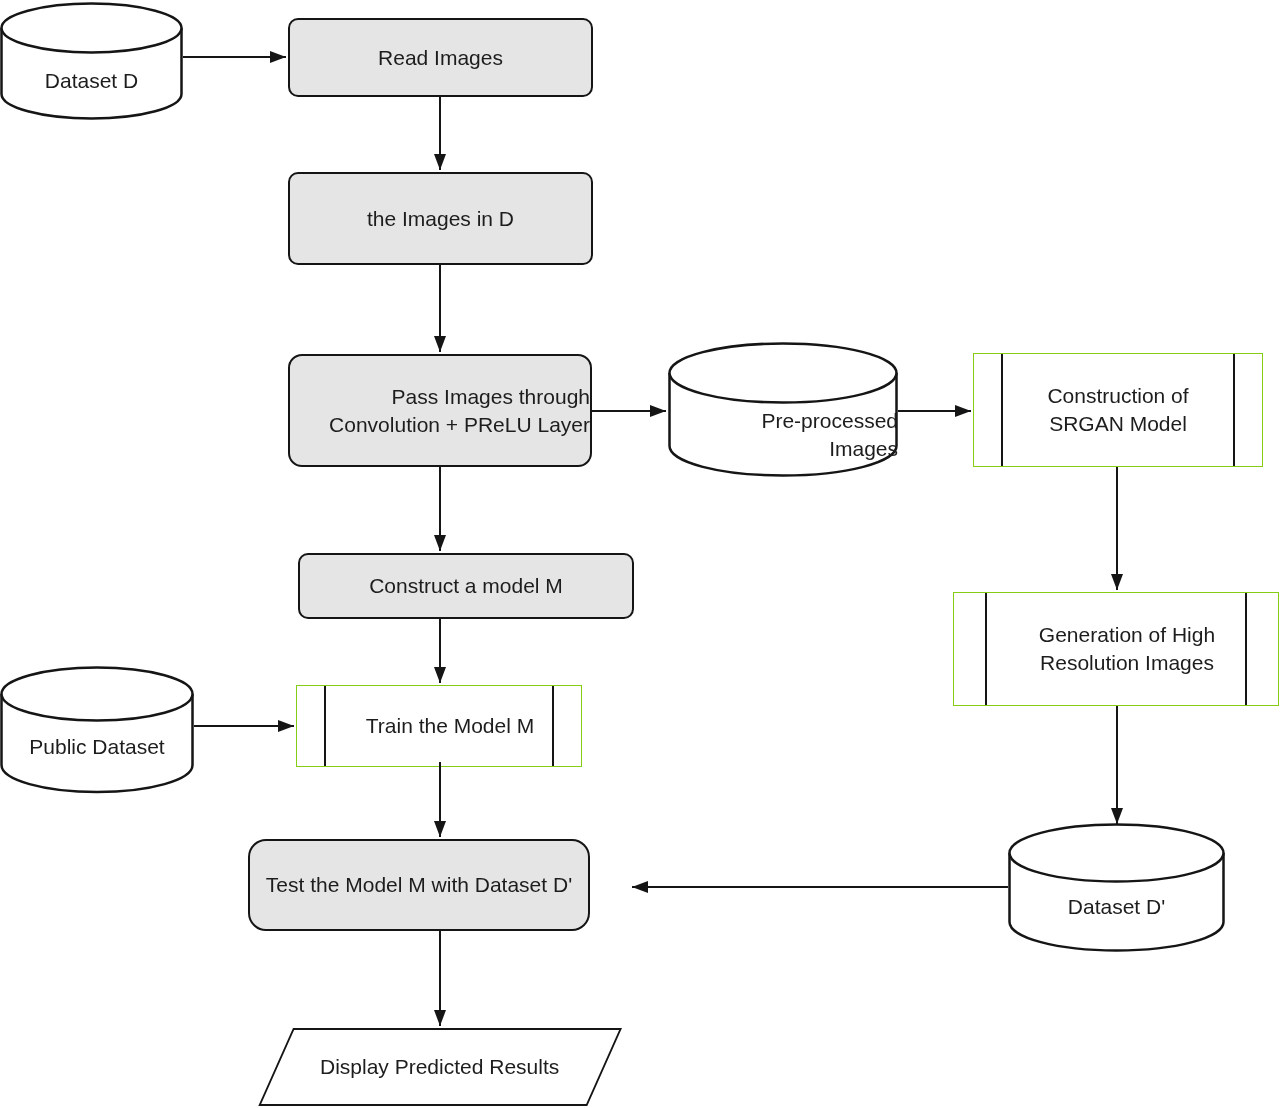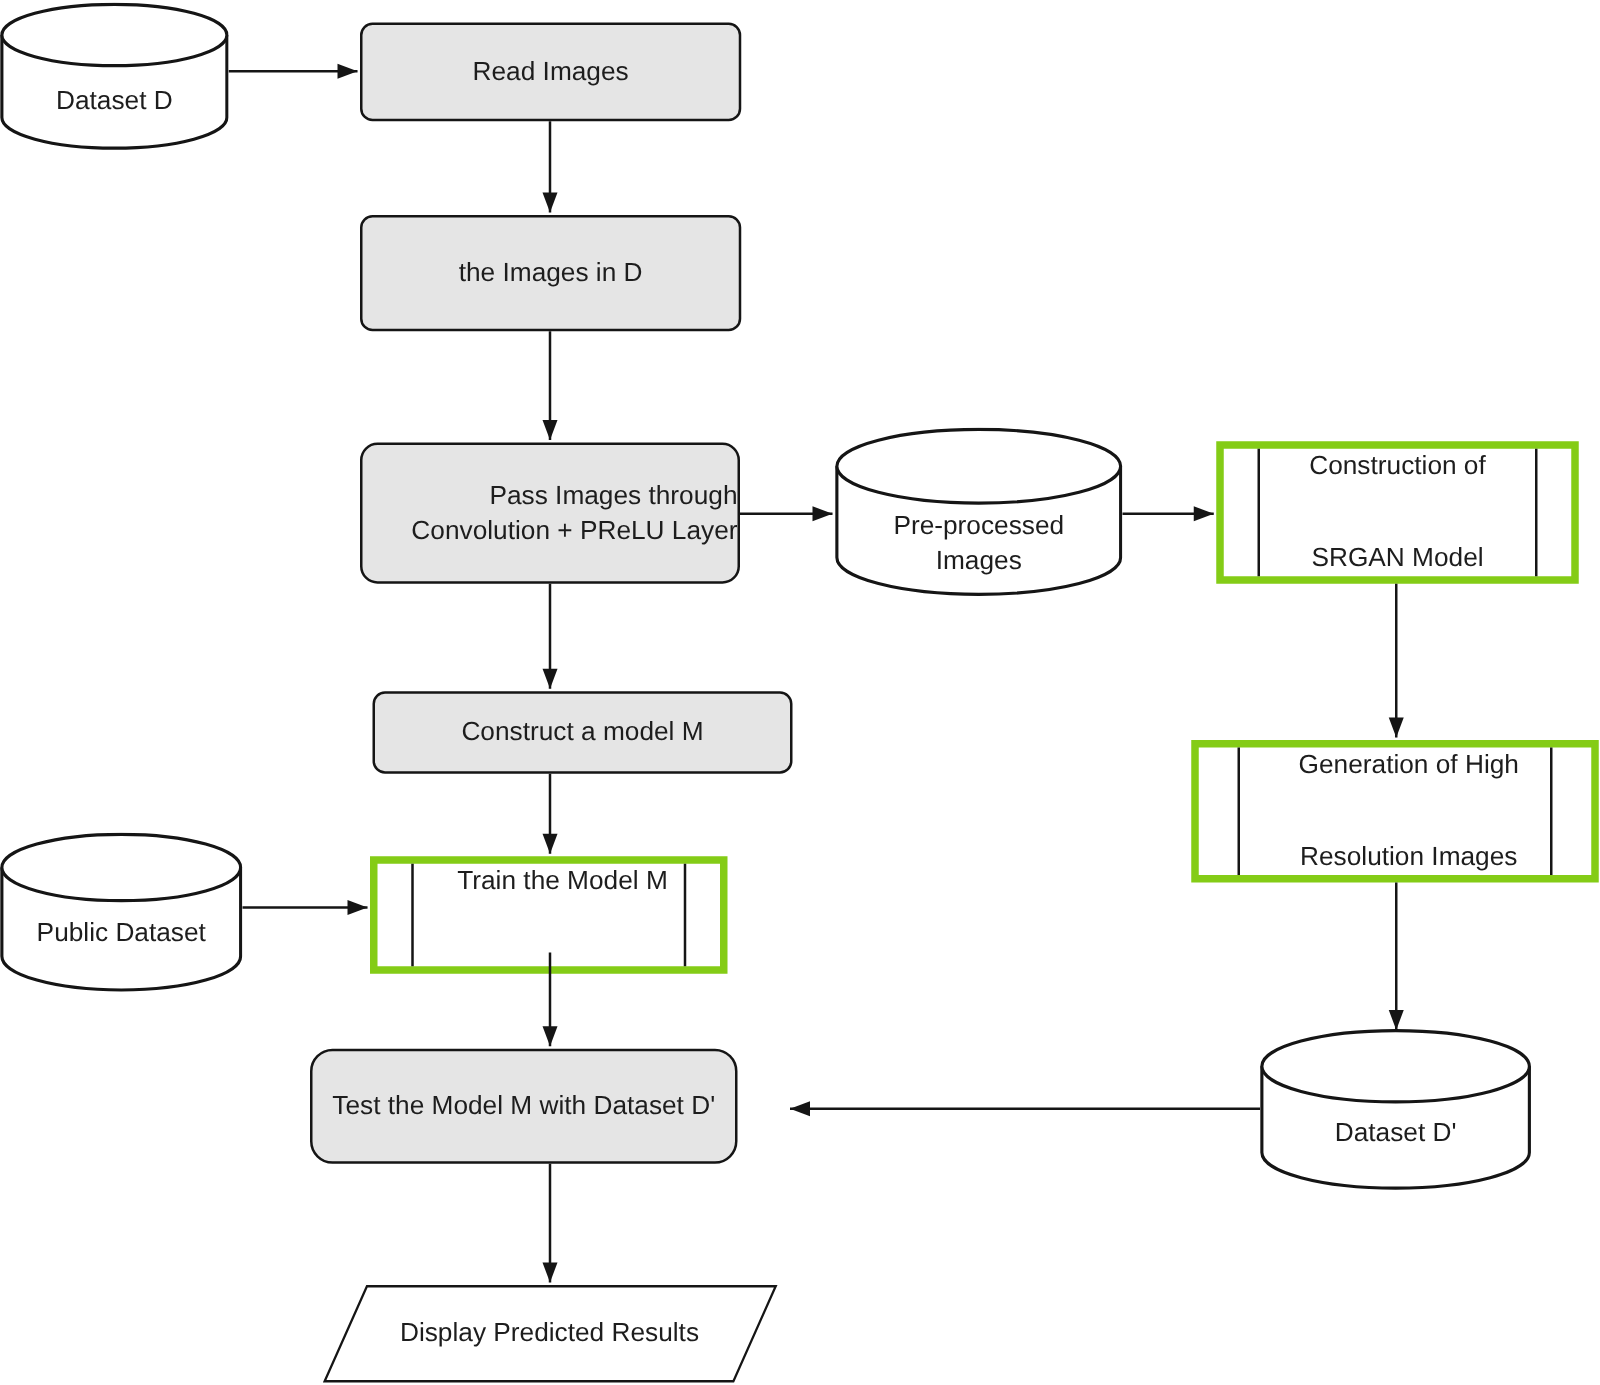--- a/index.html
+++ b/index.html
@@ -18,25 +18,25 @@
     background: #e5e5e5;
     border: 2px solid #151515;
     display: flex;
     flex-direction: column;
     align-items: center;
     justify-content: center;
     text-align: center;
   }
   .predef {
     background: #ffffff;
-    border: 6px solid #84cc16;
+    border: 1px solid #84cc16;
     display: flex;
     flex-direction: column;
     align-items: center;
-    justify-content: space-between;
+    justify-content: center;
     text-align: center;
   }
   .predef .bar {
     position: absolute;
     top: 0; bottom: 0;
     width: 2px;
     background: #151515;
   }
   .cyl { background: transparent; }
   .cyl svg { position: absolute; left: 0; top: 0; }
@@ -88,21 +88,21 @@
   <div class="node process" style="left:288px; top:354px; width:304px; height:113px; border-radius:14px;align-items:flex-end;">
     <span>Pass Images through</span>
     <span>Convolution + PReLU Layer</span>
   </div>
 
   <div class="node cyl" style="left:668px; top:342px; width:230px; height:135px;">
     <svg width="230" height="135" viewBox="0 0 230 135">
       <path d="M 1.5,31 L 1.5,104 A 113.5,29.5 0 0 0 228.5,104 L 228.5,31" fill="#ffffff" stroke="#151515" stroke-width="2.5"></path>
       <ellipse cx="115" cy="31" rx="113.5" ry="29.5" fill="#ffffff" stroke="#151515" stroke-width="2.5"></ellipse>
     </svg>
-    <div class="cyl-label" style="top:50px;">
+    <div class="cyl-label" style="top:50px;align-items:flex-end;">
       <span>Pre-processed</span>
       <span>Images</span>
     </div>
   </div>
 
   <div class="node predef" style="left:973px; top:353px; width:290px; height:114px;">
     <div class="bar" style="left:27px;"></div>
     <div class="bar" style="right:27px;"></div>
     <span>Construction of</span>
     <span>SRGAN Model</span>
@@ -122,21 +122,21 @@
   <div class="node cyl" style="left:0px; top:666px; width:194px; height:128px;">
     <svg width="194" height="128" viewBox="0 0 194 128">
       <path d="M 1.5,28 L 1.5,99 A 95.5,27 0 0 0 192.5,99 L 192.5,28" fill="#ffffff" stroke="#151515" stroke-width="2.5"></path>
       <ellipse cx="97" cy="28" rx="95.5" ry="26.5" fill="#ffffff" stroke="#151515" stroke-width="2.5"></ellipse>
     </svg>
     <div class="cyl-label" style="top:34px;text-align:right;">
       <span>Public Dataset</span>
     </div>
   </div>
 
-  <div class="node predef" style="left:296px; top:685px; width:286px; height:94px;padding-left:22px;">
+  <div class="node predef" style="left:296px; top:685px; width:286px; height:82px;padding-left:22px;">
     <div class="bar" style="left:27px;"></div>
     <div class="bar" style="right:27px;"></div>
     <span>Train the Model M</span>
   </div>
 
   <div class="node cyl" style="left:1008px; top:823px; width:217px; height:129px;">
     <svg width="217" height="129" viewBox="0 0 217 129">
       <path d="M 1.5,30 L 1.5,99 A 107,28.5 0 0 0 215.5,99 L 215.5,30" fill="#ffffff" stroke="#151515" stroke-width="2.5"></path>
       <ellipse cx="108.5" cy="30" rx="107" ry="28.5" fill="#ffffff" stroke="#151515" stroke-width="2.5"></ellipse>
     </svg>

